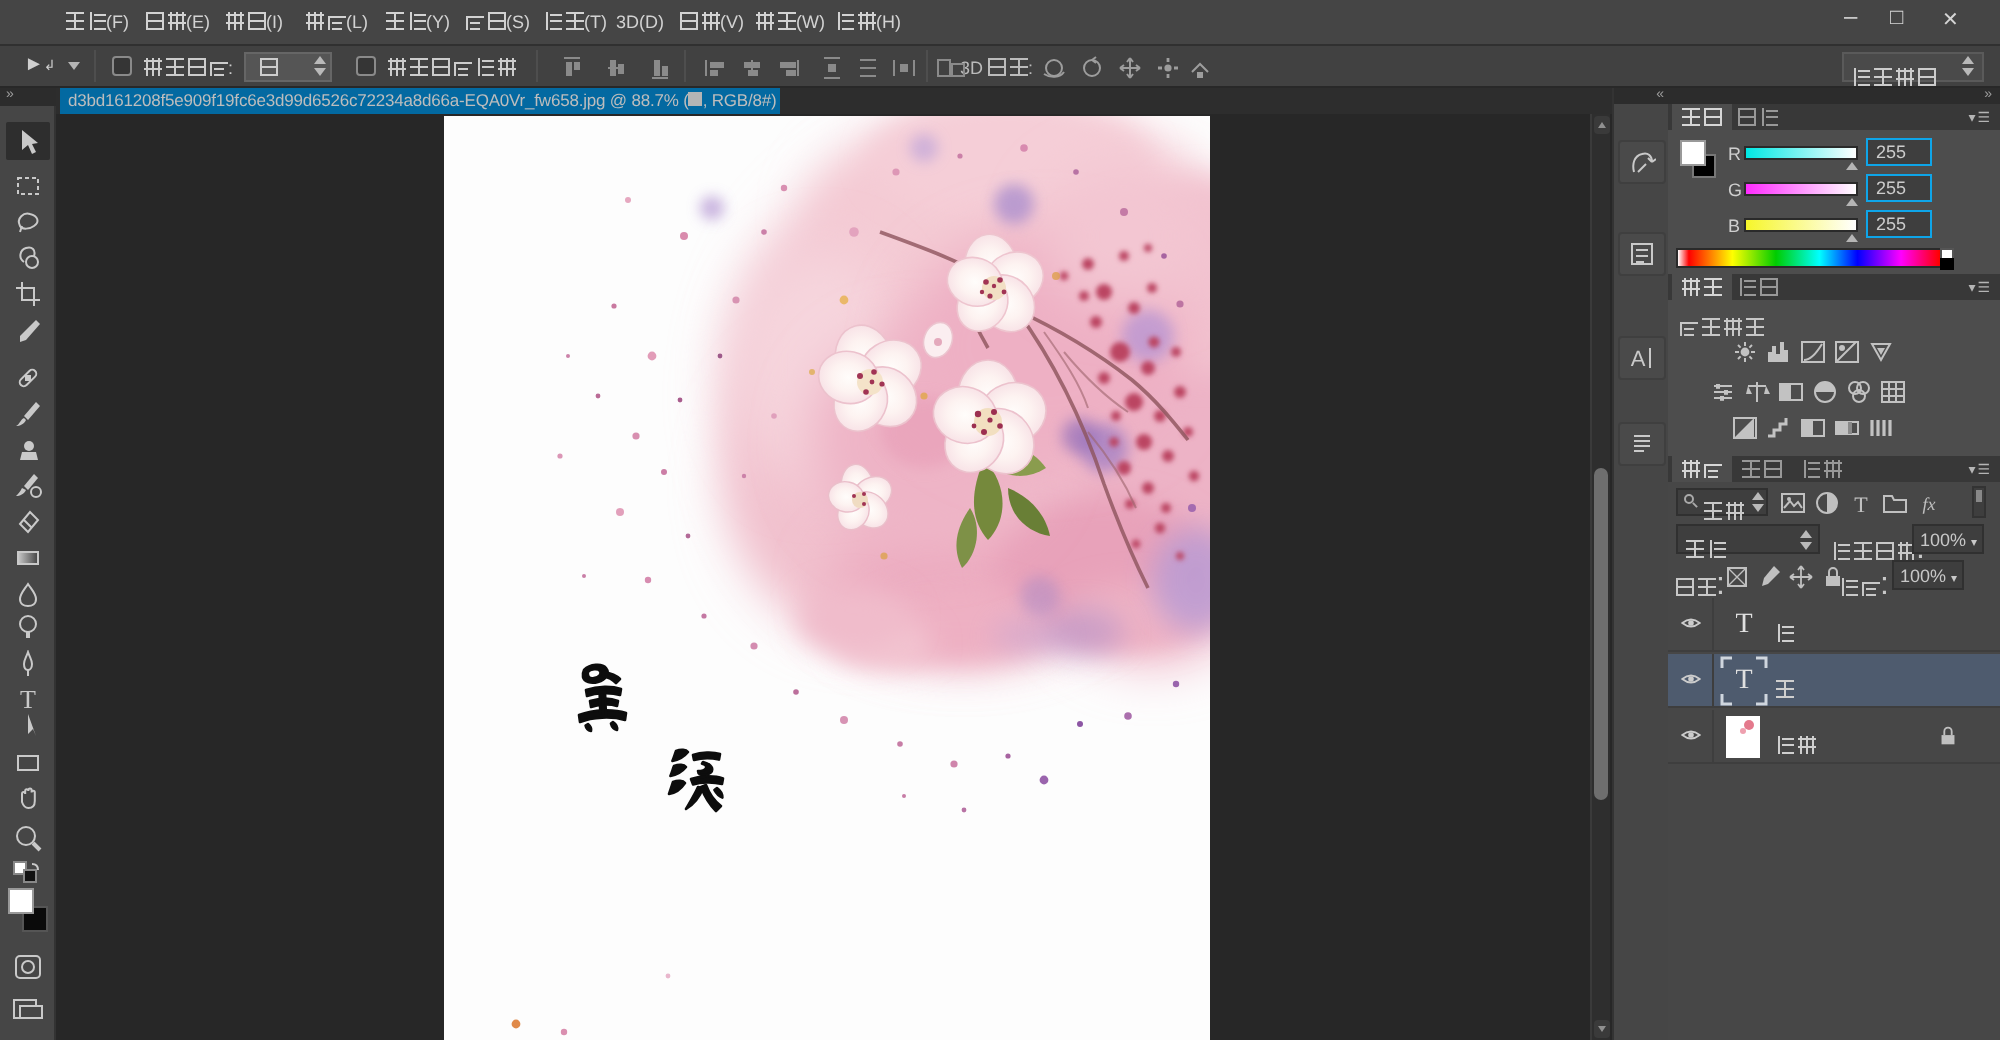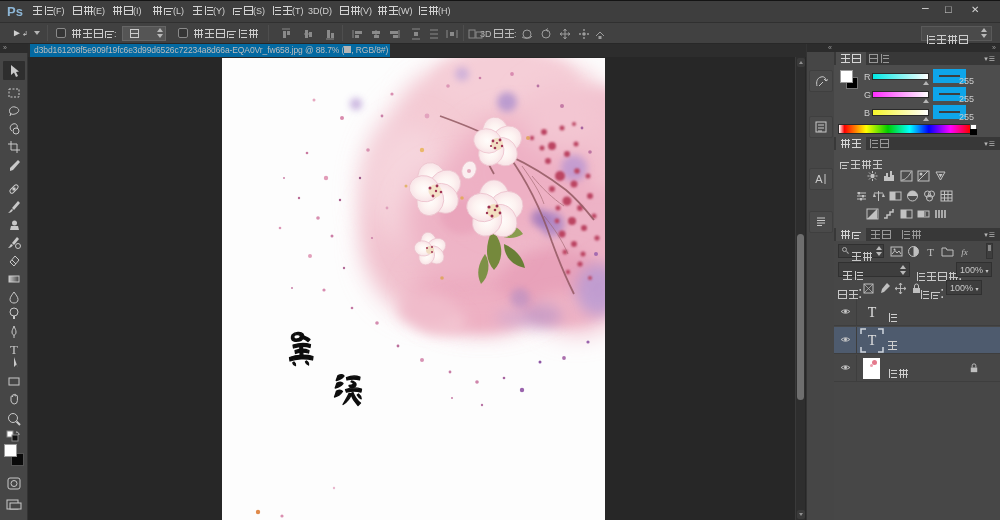--- a/index.html
+++ b/index.html
@@ -42,39 +42,36 @@
 #dockmain{left:834px;top:44px;width:166px;height:476px;background:#464646;}
 #dockmain .hdr{position:absolute;left:0;top:0;width:166px;height:8px;background:#2c2c2c;color:#9a9a9a;font-size:7px;line-height:7px;text-align:right;padding-right:4px;}
 .ptabs{position:absolute;left:0;width:166px;height:13px;background:#383838;}
 .ptab{position:absolute;top:0;height:13px;padding:2px 5px 0 5px;font-size:9px;color:#989898;}
 .ptab.sel{background:#4d4d4d;color:#d6d6d6;}
 .pmenu{position:absolute;right:4px;top:3px;color:#b5b5b5;font-size:7px;letter-spacing:1px;}
 .pbody{position:absolute;left:0;width:166px;background:#4d4d4d;}
 .srow{position:absolute;height:13px;}
 .slab{position:absolute;left:30px;font-size:9px;color:#cfcfcf;top:1px;}
 .strack{position:absolute;left:38px;width:57px;height:7px;top:2px;border:1px solid #2a2a2a;}
-.sval{position:absolute;left:99px;top:-2px;width:33px;height:14px;background:#3e3e3e;border:6px solid #0ea5e9;color:#ccc;font-size:9px;line-height:13px;padding-left:20px;}
+.sval{position:absolute;left:99px;top:-2px;width:33px;height:14px;background:#3e3e3e;border:1px solid #0ea5e9;color:#ccc;font-size:9px;line-height:13px;padding-left:4px;}
 .tri{position:absolute;width:0;height:0;border-left:3px solid transparent;border-right:3px solid transparent;border-bottom:4px solid #b5b5b5;}
 .field{position:absolute;background:#3e3e3e;border:1px solid #303030;color:#c8c8c8;font-size:9px;}
 .lrow{position:absolute;left:0;width:166px;height:27px;border-bottom:1px solid #3e3e3e;}
 .eye{position:absolute;left:6px;top:9px;width:11px;height:7px;}
 .eyecol{position:absolute;left:22px;top:0;width:1px;height:27px;background:#3e3e3e;}
 .lthumb{position:absolute;left:28px;top:3px;width:20px;height:21px;color:#e0e0e0;font-size:14px;text-align:center;line-height:21px;}
 .lname{position:absolute;left:54px;top:8px;color:#cfcfcf;}
 .spin{position:absolute;width:0;height:0;border-left:3px solid transparent;border-right:3px solid transparent;}
 .spin.up{border-bottom:4px solid #b9b9b9;}
 .spin.dn{border-top:4px solid #b9b9b9;}
 svg{display:block;}
 </style></head>
 <body>
 <div id="app">
 
-<div class="abs" id="menubar">
-  <div class="abs" id="pslogo">Ps</div>
-</div>
 <div class="mi" style="left:33px"><i class="z za"></i><i class="z zc"></i>(F)</div>
 <div class="mi" style="left:73px"><i class="z zb"></i><i class="z zd"></i>(E)</div>
 <div class="mi" style="left:113px"><i class="z zd"></i><i class="z zb"></i>(I)</div>
 <div class="mi" style="left:153px"><i class="z zd"></i><i class="z ze"></i>(L)</div>
 <div class="mi" style="left:193px"><i class="z za"></i><i class="z zc"></i>(Y)</div>
 <div class="mi" style="left:233px"><i class="z ze"></i><i class="z zb"></i>(S)</div>
 <div class="mi" style="left:272px"><i class="z zc"></i><i class="z za"></i>(T)</div>
 <div class="mi" style="left:308px">3D(D)</div>
 <div class="mi" style="left:340px"><i class="z zb"></i><i class="z zd"></i>(V)</div>
 <div class="mi" style="left:378px"><i class="z zd"></i><i class="z za"></i>(W)</div>

